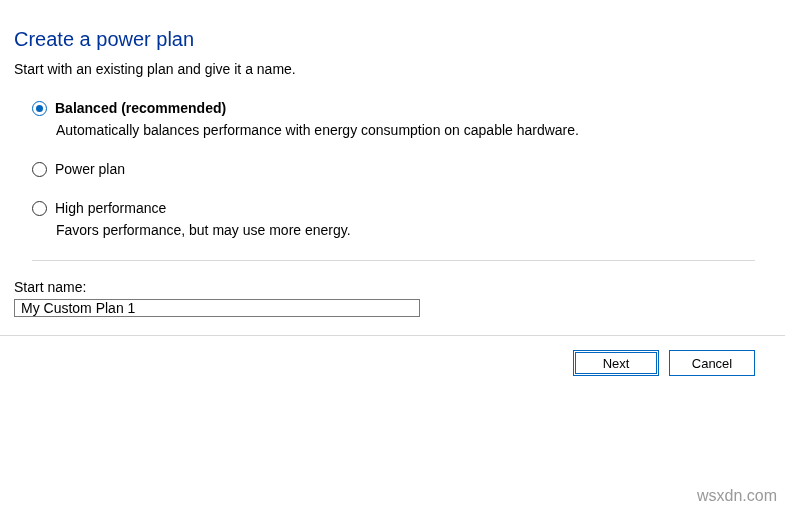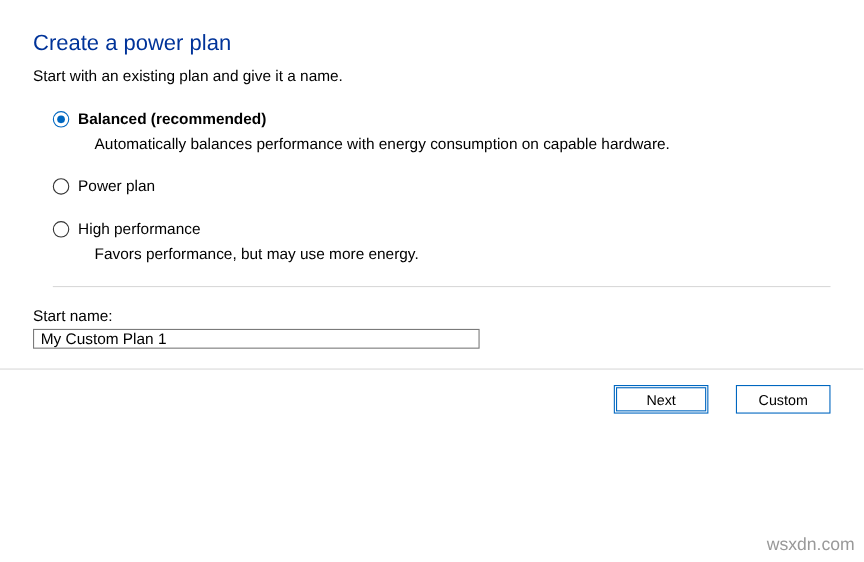--- a/index.html
+++ b/index.html
@@ -6,21 +6,21 @@
     body {
       font-family: "Segoe UI", Tahoma, sans-serif;
       font-size: 14px;
       color: #000;
       background: #fff;
       width: 785px;
       height: 511px;
       position: relative;
     }
     .content {
-      padding: 28px 30px 0 30px;
+      padding: 28px 30px 0 14px;
     }
     .page-title {
       color: #003399;
       font-size: 20px;
       font-weight: 400;
       margin-bottom: 10px;
     }
     .subtitle {
       font-size: 14px;
       margin-bottom: 22px;
@@ -58,21 +58,21 @@
       width: 7px; height: 7px;
       border-radius: 50%;
       background: #0067c0;
     }
     .opt-label {
       font-size: 14px;
     }
     .opt-label.bold { font-weight: 600; }
     .opt-desc {
       font-size: 14px;
-      margin-left: 38px;
+      margin-left: 24px;
       margin-bottom: 0;
     }
     .divider {
       border: none;
       border-top: 1px solid #d9d9d9;
       margin: 8px 0 18px 18px;
     }
     .plan-name-label {
       font-size: 14px;
       margin-bottom: 4px;
@@ -89,21 +89,21 @@
     }
     .footer-divider {
       border: none;
       border-top: 1px solid #d9d9d9;
       margin-top: 18px;
       width: 100%;
     }
     .footer {
       display: flex;
       justify-content: flex-end;
-      gap: 25px;
+      gap: 10px;
       padding: 14px 30px 0 0;
       align-items: flex-end;
     }
     .btn {
       min-width: 86px;
       height: 26px;
       border: 1px solid #0067c0;
       background: #fff;
       font-family: inherit;
       font-size: 13px;
@@ -158,16 +158,16 @@
   </div>
 
   <label class="plan-name-label">Start name:</label>
   <input type="text" class="plan-name-input" value="My Custom Plan 1" style="">
 </div>
 
 <hr class="footer-divider">
 
 <div class="footer">
   <button class="btn default">Next</button>
-  <button class="btn">Custom</button>
+  <button class="btn">Cancel</button>
 </div>
 
 <div class="watermark">wsxdn.com</div>
 
 </body></html>

